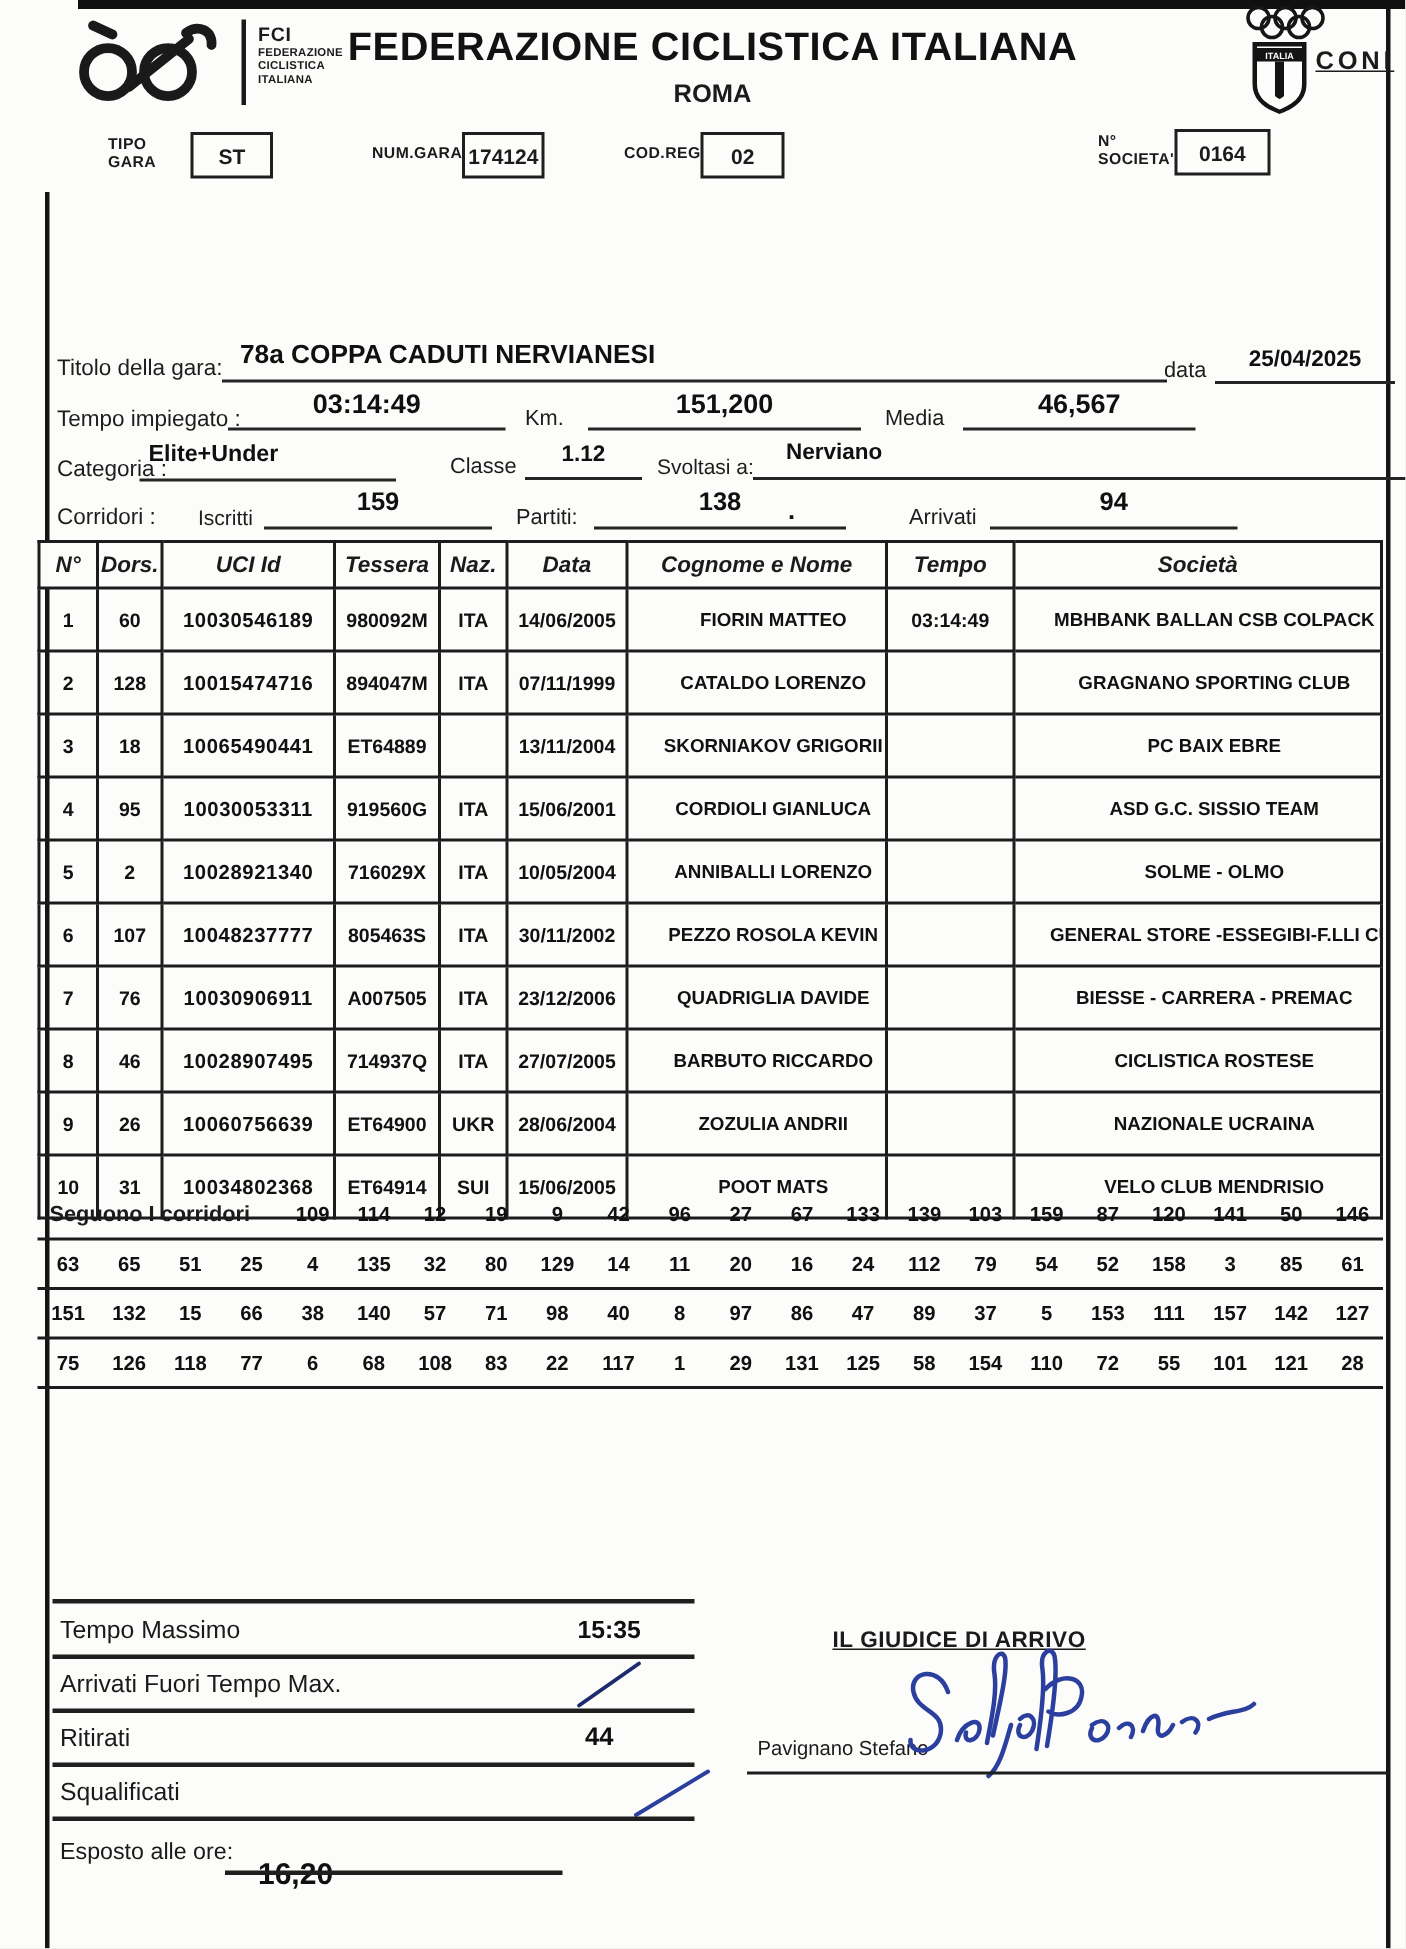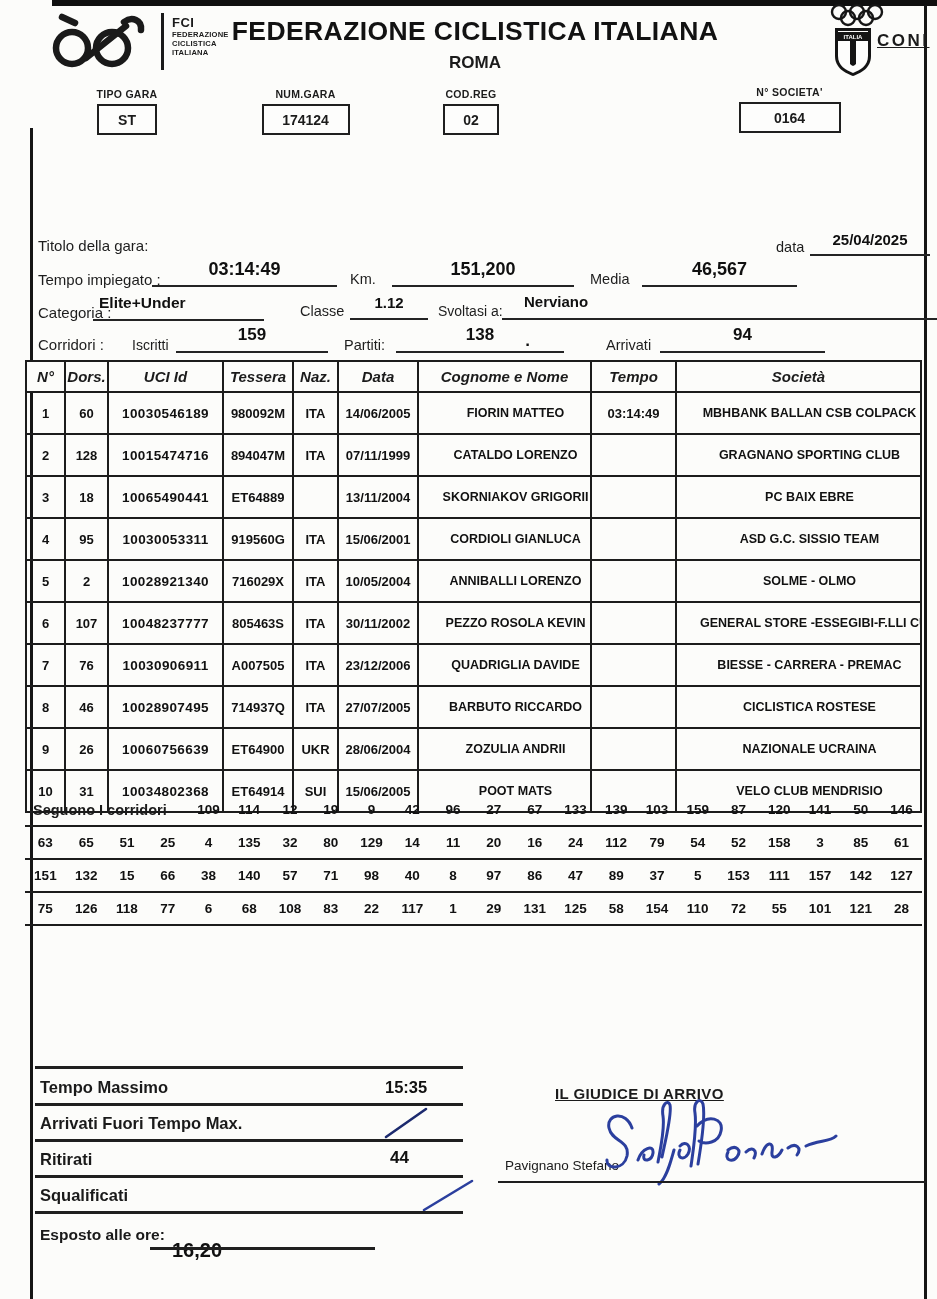--- a/index.html
+++ b/index.html
@@ -18,21 +18,21 @@
   .fci-line{font-size:7.6px;font-weight:700;line-height:9px;letter-spacing:.2px;}
   .main-title{position:absolute;left:215px;top:16px;width:520px;text-align:center;
               font-size:26.5px;font-weight:800;letter-spacing:.4px;color:#121212;}
   .subtitle{position:absolute;left:215px;top:53px;width:520px;text-align:center;
             font-size:17px;font-weight:800;}
   .coni-rings{position:absolute;left:826px;top:3px;}
   .coni-shield{position:absolute;left:834px;top:27px;}
   .coni-label{position:absolute;left:877px;top:31px;font-size:17px;font-weight:800;letter-spacing:2.5px;text-decoration:underline;}
 
   
-  .field{position:absolute;display:flex;flex-direction:column;align-items:center;}
+  .field{position:absolute;display:flex;flex-direction:row;align-items:center;}
   .field-label{font-size:10.5px;font-weight:700;letter-spacing:.3px;margin-bottom:4px;}
   .field-box{border:2.5px solid #1f1f1f;height:27px;display:flex;align-items:center;justify-content:center;
              font-size:14px;font-weight:800;background:#fdfdfc;}
   .f-tipo{left:72px;top:88px;width:110px;}  .f-tipo .field-box{width:56px;}
   .f-num{left:248px;top:88px;width:115px;}  .f-num .field-box{width:84px;}
   .f-cod{left:416px;top:88px;width:110px;}  .f-cod .field-box{width:52px;}
   .f-cin{left:562px;top:88px;width:105px;}  .f-cin .field-box{width:46px;}
   .f-soc{left:732px;top:86px;width:115px;}  .f-soc .field-box{width:98px;}
 
   .doc-title{position:absolute;left:215px;top:144px;width:520px;text-align:center;
@@ -83,21 +83,21 @@
   .seg-num{text-align:center;font-size:13.5px;font-weight:800;color:#111;}
 
   
   .hline{position:absolute;height:2.5px;background:#1f1f1f;}
   .fl-top{left:35px;top:1066px;width:428px;}
   .fl-1{left:35px;top:1103px;width:428px;}
   .fl-2{left:35px;top:1139px;width:428px;}
   .fl-3{left:35px;top:1175px;width:428px;}
   .fl-4{left:35px;top:1211px;width:428px;}
   .fl-5{left:150px;top:1247px;width:225px;}
-  .ft-lbl{position:absolute;font-size:16.5px;font-weight:700;color:#1a1a1a;white-space:nowrap;}
+  .ft-lbl{position:absolute;font-size:16.5px;font-weight:400;color:#1a1a1a;white-space:nowrap;}
   .ft-val{position:absolute;font-weight:800;color:#101010;white-space:nowrap;}
   .ft-tm-label{left:40px;top:1078px;}
   .ft-tm-value{left:385px;top:1078px;font-size:16.5px;}
   .ft-aft-label{left:40px;top:1114px;}
   .ft-rit-label{left:40px;top:1150px;}
   .ft-rit-value{left:390px;top:1148px;font-size:17px;}
   .ft-sq-label{left:40px;top:1186px;}
   .ft-esp-label{left:40px;top:1226px;font-size:15.5px;}
   .ft-esp-value{left:172px;top:1219px;font-size:20px;margin-top:20px;}
   .slash1{position:absolute;left:383px;top:1106px;}
@@ -164,20 +164,21 @@
     <div class="field-label">COD.REG</div>
     <div class="field-box">02</div>
   </div>
   <div class="field f-soc">
     <div class="field-label">N° SOCIETA'</div>
     <div class="field-box">0164</div>
   </div>
 
 
   <span class="ri-lbl lbl-titolo">Titolo della gara:</span>
+  <span class="uval val-titolo">78a COPPA CADUTI NERVIANESI</span>
   <span class="ri-lbl lbl-data">data</span>
   <span class="uval val-data">25/04/2025</span>
 
   <span class="ri-lbl lbl-tempo">Tempo impiegato :</span>
   <span class="uval val-tempo">03:14:49</span>
   <span class="ri-lbl lbl-km">Km.</span>
   <span class="uval val-km">151,200</span>
   <span class="ri-lbl lbl-media">Media</span>
   <span class="uval val-media">46,567</span>
 

